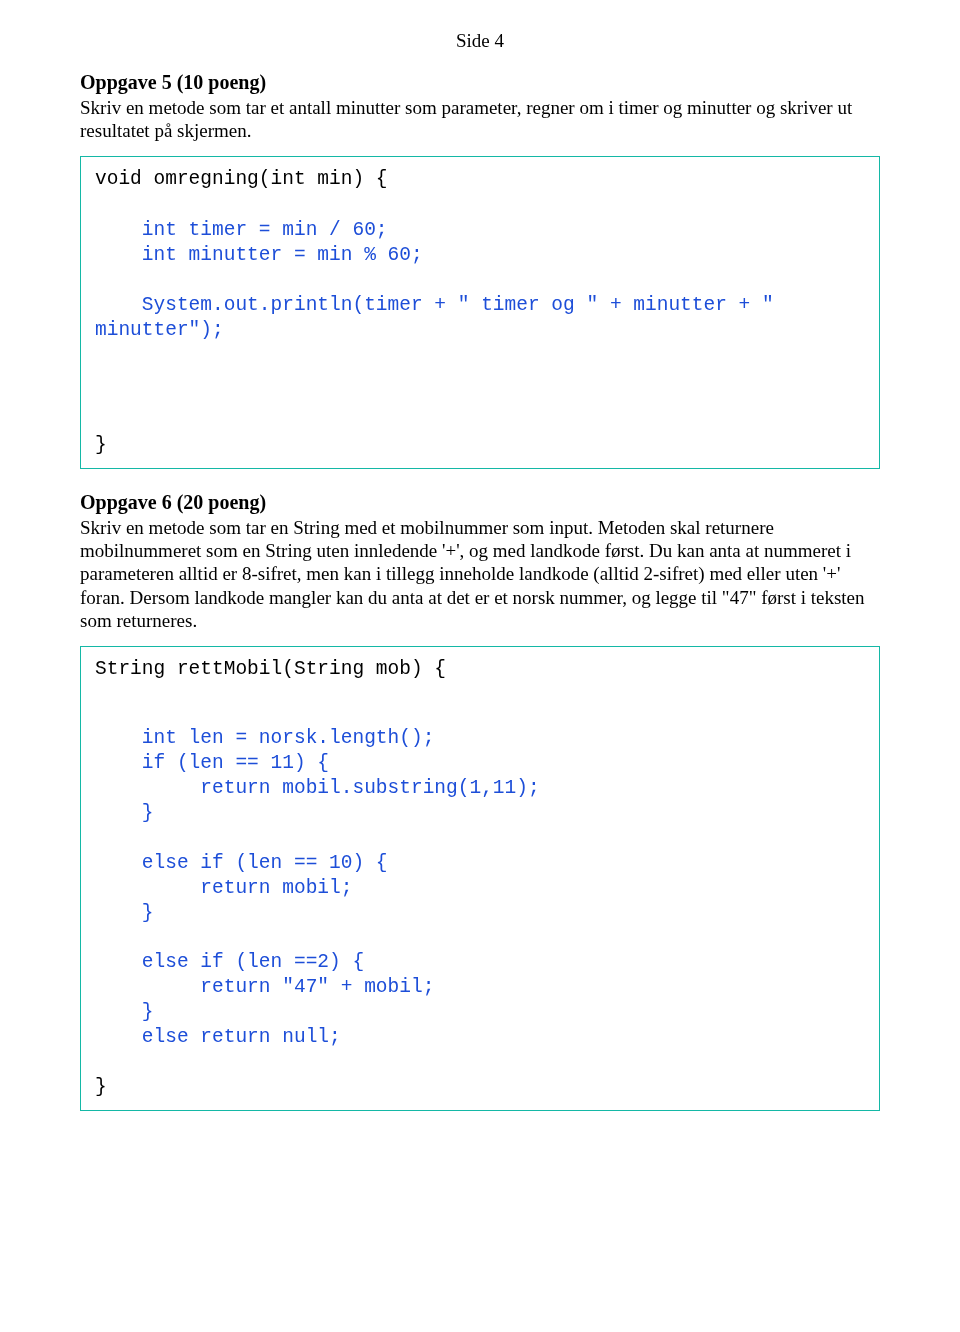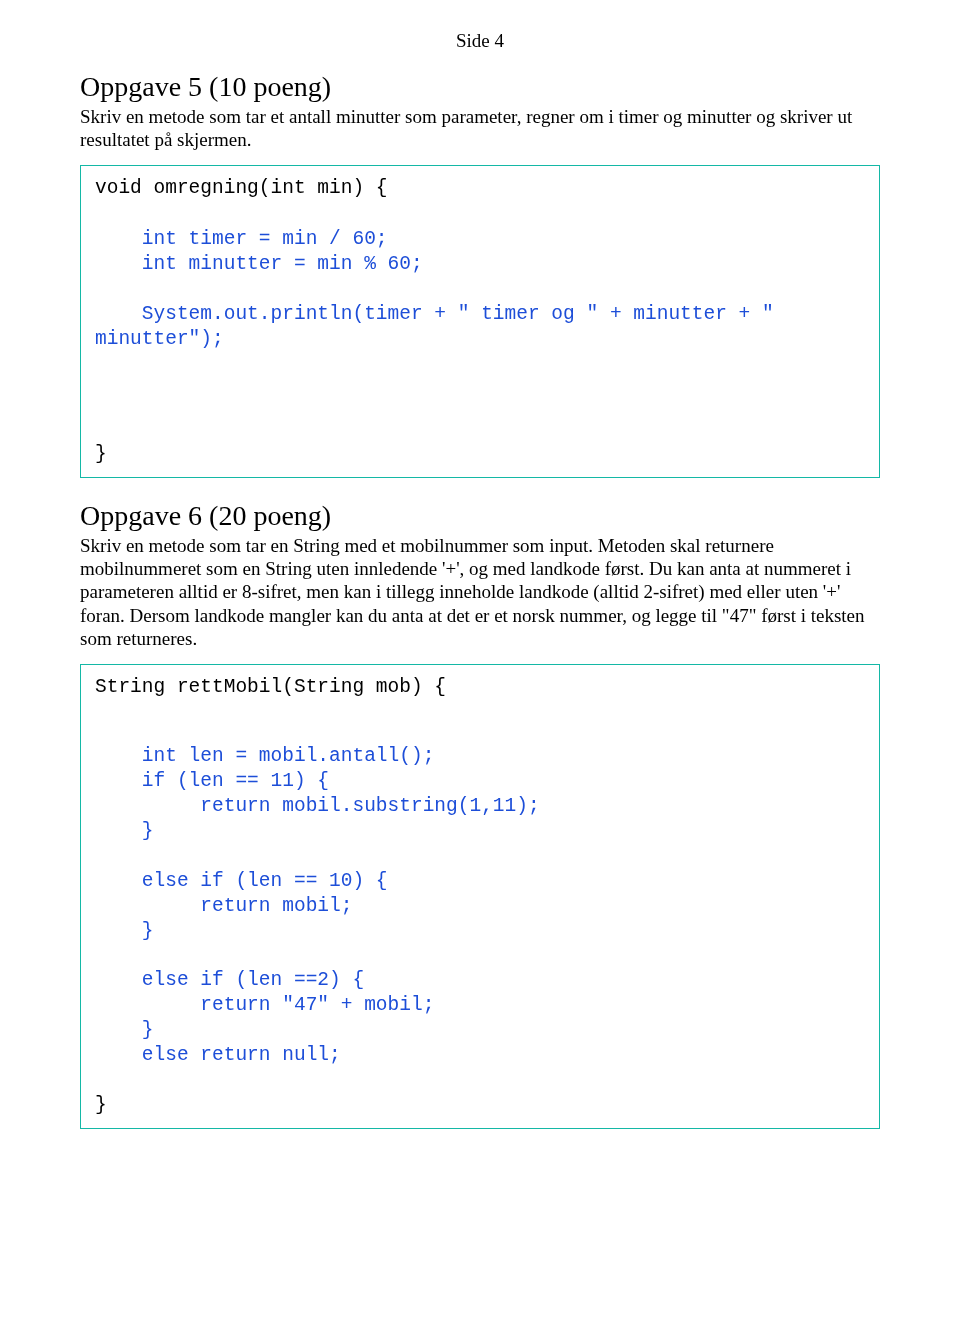--- a/index.html
+++ b/index.html
@@ -12,22 +12,22 @@
   }
   .page {
     padding: 30px 80px 50px 80px;
   }
   .page-num {
     text-align: center;
     font-size: 19px;
     margin-bottom: 14px;
   }
   .heading {
-    font-size: 28px;
-    font-weight: normal;
+    font-size: 20px;
+    font-weight: bold;
     margin: 19px 0 2px 0;
   }
   .para {
     font-size: 19px;
     line-height: 1.22;
     margin: 0 0 14px 0;
   }
   .codebox {
     border: 1px solid #14b8a6;
     padding: 10px 14px 10px 14px;
@@ -70,21 +70,21 @@
 <div class="blank-lg"></div>
 <pre>}</pre>
   </div>
 
   <div class="heading">Oppgave 6 (20 poeng)</div>
   <div class="para">Skriv en metode som tar en String med et mobilnummer som input. Metoden skal returnere mobilnummeret som en String uten innledende '+', og med landkode først. Du kan anta at nummeret i parameteren alltid er 8-sifret, men kan i tillegg inneholde landkode (alltid 2-sifret) med eller uten '+' foran. Dersom landkode mangler kan du anta at det er et norsk nummer, og legge til "47" først i teksten som returneres.</div>
 
   <div class="codebox">
 <pre>String rettMobil(String mob) {</pre>
 <div class="blank-md"></div>
-<pre class="red">    int len = mobil.antall();</pre>
+<pre class="red">    int len = norsk.length();</pre>
 <pre class="red">    if (len == 11) {</pre>
 <pre class="red">         return mobil.substring(1,11);</pre>
 <pre class="red">    }</pre>
 <pre class="red"> </pre>
 <pre class="red">    else if (len == 10) {</pre>
 <pre class="red">         return mobil;</pre>
 <pre class="red">    }</pre>
 <pre class="red"> </pre>
 <pre class="red">    else if (len ==2) {</pre>
 <pre class="red">         return "47" + mobil;</pre>

